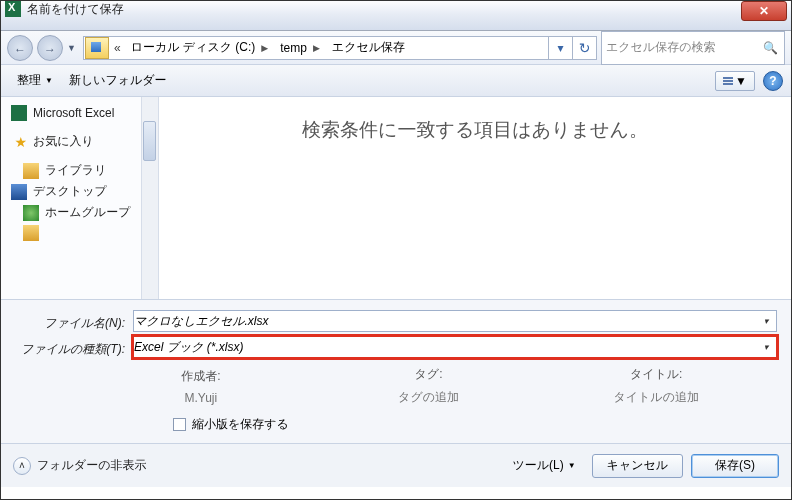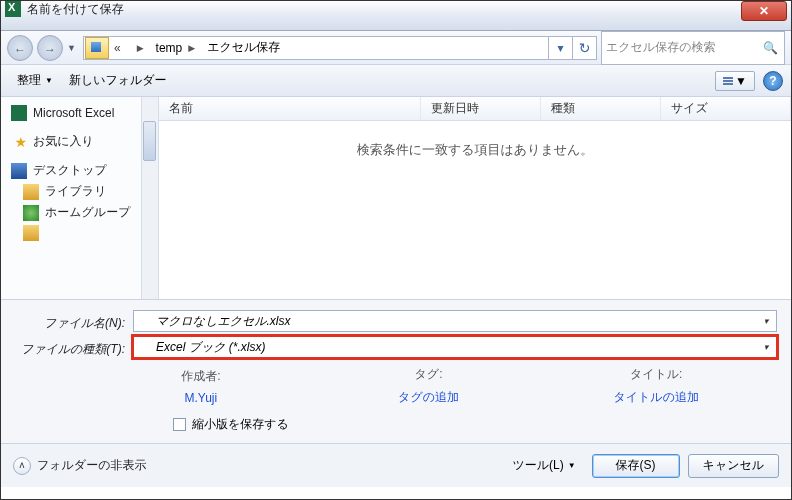--- a/index.html
+++ b/index.html
@@ -52,33 +52,33 @@
 .ic-home{ background:radial-gradient(#7fc66a,#2e8a2e);}
 .ic-user{ background:linear-gradient(#f7d477,#d99f2c);}
 
 .listarea{ flex:1; display:flex; flex-direction:column;}
 .colheaders{ height:24px; background:linear-gradient(#fcfdfe,#eef2f8); border-bottom:1px solid #d6dde9; display:flex; align-items:center; font-size:12px; color:#333;}
 .colheaders div{ padding:0 10px; border-right:1px solid #e3e8f1; height:100%; display:flex; align-items:center;}
 .ch-name{ width:262px;}
 .ch-date{ width:120px;}
 .ch-type{ width:120px;}
 .ch-size{ flex:1;}
-.emptymsg{ flex:1; display:flex; justify-content:center; padding-top:20px; color:#555; font-size:13px;}
+.emptymsg{ flex:1; display:flex; justify-content:center; padding-top:20px; color:#555; font-size:19px;}
 
 
 .bottom{ border-top:1px solid #c9d3e3; padding:10px 14px 6px; background:#f4f6fa;}
 .fieldrow{ display:flex; align-items:flex-end; margin-bottom:4px;font-style:italic;}
 .fieldrow .lbl{ width:118px; text-align:right; padding-right:8px; color:#222;}
-.combo{ flex:1; height:22px; background:#fff; border:1px solid #9fb0cb; display:flex; align-items:center; padding:0 22px; position:relative;}
+.combo{ flex:1; height:22px; background:#fff; border:1px solid #9fb0cb; display:flex; align-items:center; padding:0 0; position:relative;}
 .combo .cdrop{ position:absolute; right:2px; top:2px; width:16px; height:16px; display:flex; align-items:center; justify-content:center; font-size:9px; color:#333;}
 .hl{ outline:3px solid #e03020; outline-offset:-1px;}
 .metarow{ display:flex; padding:4px 0 2px 72px; gap:0; align-items:center;}
 .metagrp{ display:flex; align-items:center; gap:6px; width:33%; font-size:12px;flex-direction:column;}
 .metagrp .ml{ color:#555;}
-.metagrp .mv{ color:#1d4ed8;}
+.metagrp .mv{ color:#737373;}
 .thumbrow{ padding:8px 0 4px 158px;}
 .chk{ width:13px; height:13px; border:1px solid #8a9ab3; background:#fff; margin-right:6px; display:inline-block; vertical-align:middle;}
 
 
 .footer{ height:44px; border-top:1px solid #c9d3e3; background:#f0f3f8; display:flex; align-items:center; padding:0 12px;}
 .hidefolder{ display:flex; align-items:center; gap:6px; color:#222;}
 .hidefolder .chev{ width:18px; height:18px; border:1px solid #9fb0cb; background:linear-gradient(#fff,#e3ebf5); border-radius:9px; display:flex; align-items:center; justify-content:center; font-size:10px;}
 .footer .spacer{flex:1;}
 .toolsbtn{ padding:2px 8px; display:flex; align-items:center; gap:4px;}
 .btn{ height:24px; min-width:88px; padding:0 14px; background:linear-gradient(#fdfefe,#e4ebf5); border:1px solid #8ea3c5; border-radius:3px; display:flex; align-items:center; justify-content:center; margin-left:8px;}
@@ -94,20 +94,21 @@
 </div>
 
 <div class="navrow">
   <div class="navbtn">←</div>
   <div class="navbtn">→</div>
   <div class="split-small">▼</div>
   <div class="crumb-box">
     <span class="crumb-icon"></span>
     <span class="crumb-sep">«</span>
     <span class="crumb">
+        <span>ローカル ディスク (C:)</span>
         <span class="chev">▶</span>
       </span>
     <span class="crumb">
         <span>temp</span>
         <span class="chev">▶</span>
       </span>
     <span class="crumb">
         <span>エクセル保存</span>
       </span>
     <div style="flex:1"></div>
@@ -148,57 +149,43 @@
           <span>Microsoft Excel</span>
         </div>
     </div>
     <div class="sb-section">
       <div class="sb-item sb-top">
           <span class="ic ic-star">★</span>
           <span>お気に入り</span>
         </div>
     </div>
     <div class="sb-section">
+      <div class="sb-item">
+          <span class="ic ic-lib"></span>
+          <span>ライブラリ</span>
+        </div>
       <div class="sb-item sb-top">
           <span class="ic ic-desktop"></span>
           <span>デスクトップ</span>
         </div>
       <div class="sb-item">
-          <span class="ic ic-lib"></span>
-          <span>ライブラリ</span>
-        </div>
-      <div class="sb-item">
           <span class="ic ic-home"></span>
           <span>ホームグループ</span>
         </div>
       <div class="sb-item">
           <span class="ic ic-user"></span>
           <span></span>
         </div>
     </div>
     <div class="vscroll">
         <div class="thumb"></div>
       </div>
   </div>
 
   <div class="listarea">
-    <div class="colheaders">
-      <div class="ch-name">
-          <span>名前</span>
-        </div>
-      <div class="ch-date">
-          <span>更新日時</span>
-        </div>
-      <div class="ch-type">
-          <span>種類</span>
-        </div>
-      <div class="ch-size">
-          <span>サイズ</span>
-        </div>
-    </div>
     <div class="emptymsg">検索条件に一致する項目はありません。</div>
   </div>
 </div>
 
 <div class="bottom">
   <div class="fieldrow">
     <div class="lbl">ファイル名(N):</div>
     <div class="combo">
       <span>マクロなしエクセル.xlsx</span>
       <span class="cdrop">▾</span>
@@ -235,19 +222,19 @@
 <div class="footer">
   <div class="hidefolder">
     <span class="chev">˄</span>
     <span>フォルダーの非表示</span>
   </div>
   <div class="spacer"></div>
   <div class="toolsbtn">
     <span>ツール(L)</span>
     <span class="drop" style="font-size:8px">▼</span>
   </div>
+  <div class="btn">
+      <span>キャンセル</span>
+    </div>
   <div class="btn primary">
       <span>保存(S)</span>
     </div>
-  <div class="btn">
-      <span>キャンセル</span>
-    </div>
 </div>
 
 </body></html>

